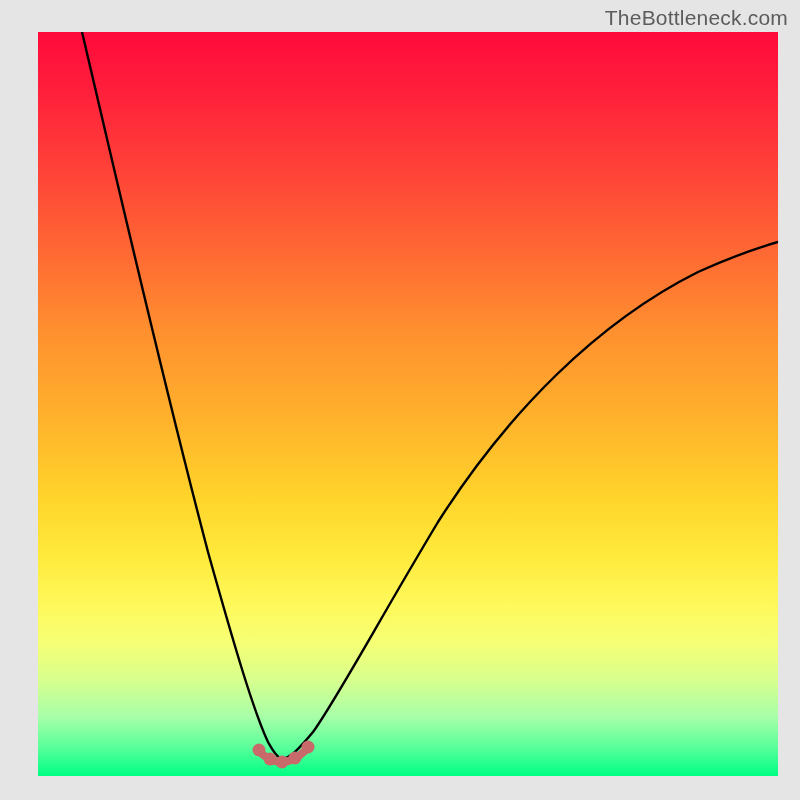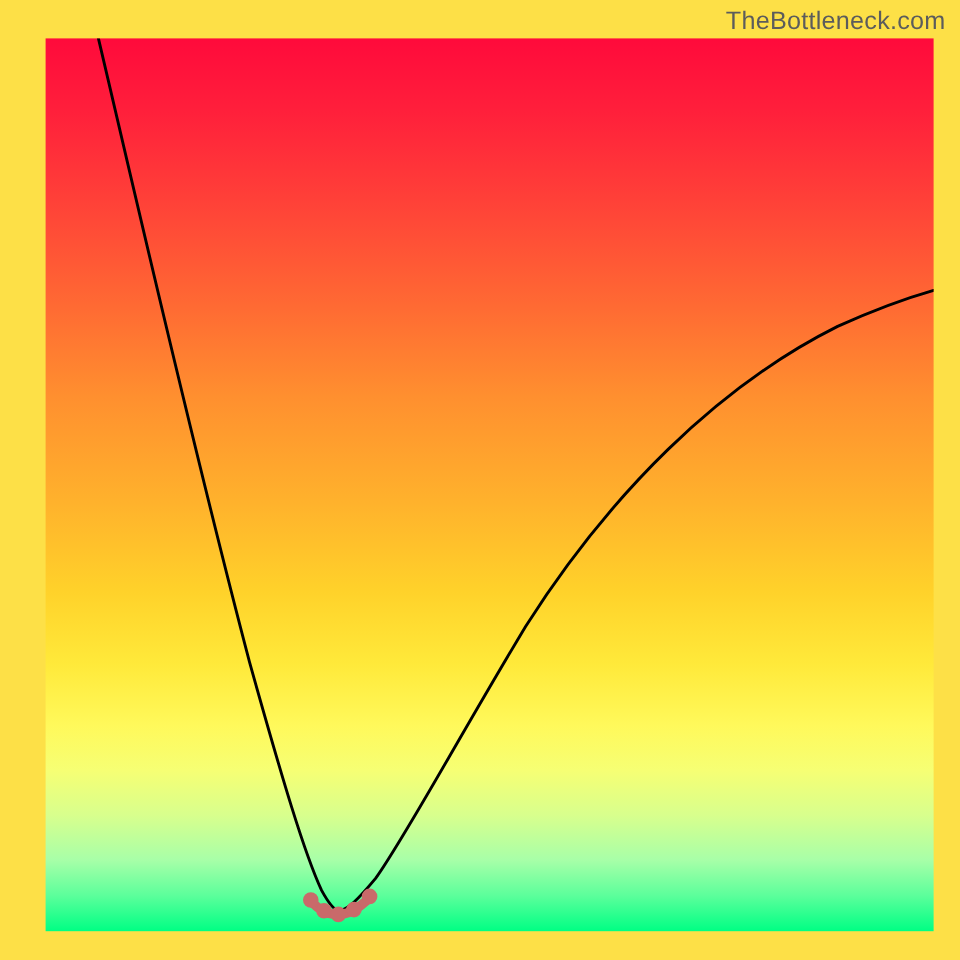--- a/index.html
+++ b/index.html
@@ -10,21 +10,21 @@
     overflow: hidden;
     background: #000;
     font-family: Arial, Helvetica, sans-serif;
   }
   .frame {
     position: absolute;
     left: 0;
     top: 0;
     width: 800px;
     height: 800px;
-    background: #fde047;
+    background: #e5e5e5;
   }
   .plot {
     position: absolute;
     left: 38px;
     top: 32px;
     width: 740px;
     height: 744px;
     background: linear-gradient(to bottom,
       #ff0a3b 0%,
       #ff1f3b 8%,

